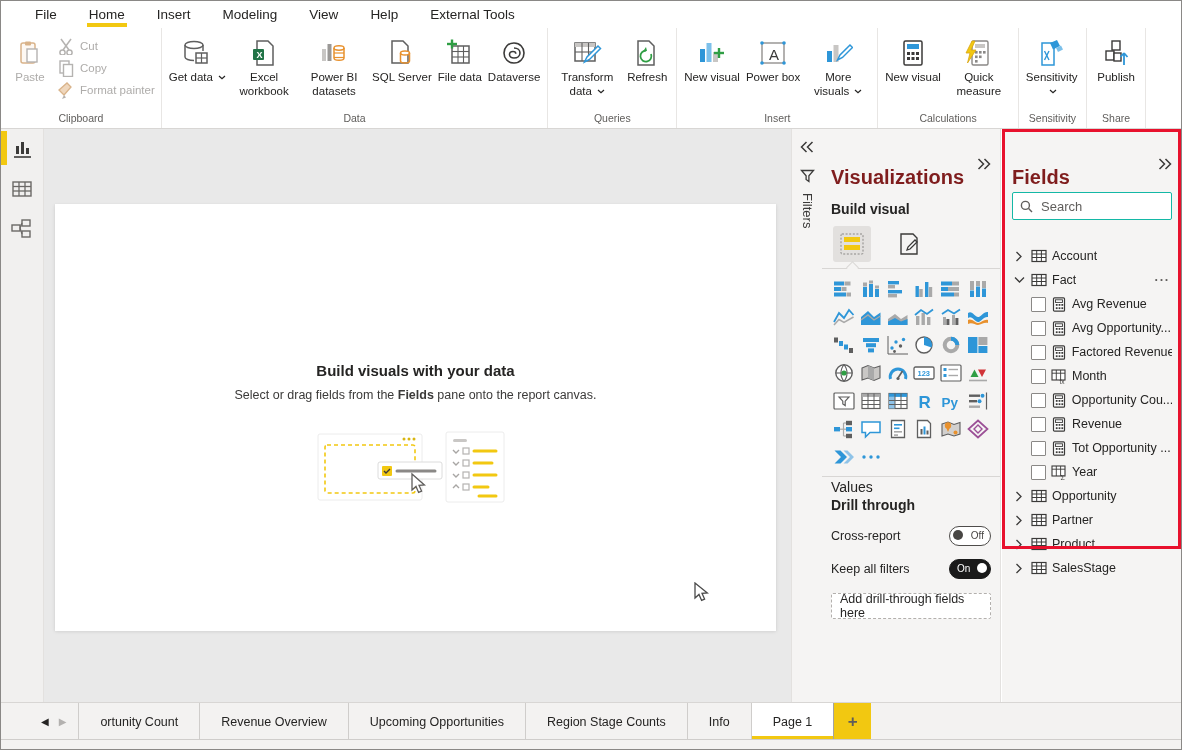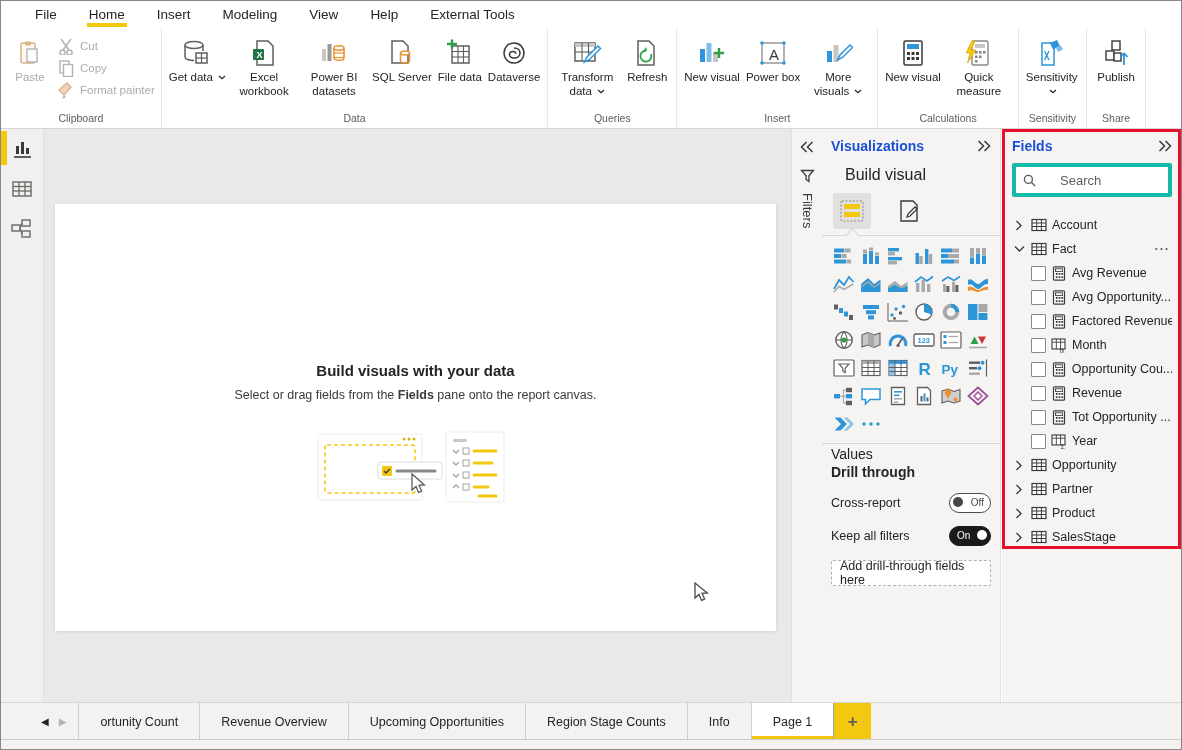--- a/index.html
+++ b/index.html
@@ -35,46 +35,46 @@
   .es-sub{font-size:12.5px;color:#3b3a39;margin-top:9px;}
   .es-sub b{font-weight:bold;}
   .es-art{margin:24px auto 0;width:200px;height:84px;}
   .cursor{position:absolute;left:650px;top:453px;}
   
   .filters-rail{position:absolute;top:128px;left:790px;width:30px;height:575px;background:#f5f4f3;border-left:1px solid #e3e1df;border-right:1px solid #e3e1df;display:flex;flex-direction:column;align-items:center;}
   .filters-vtext{writing-mode:vertical-rl;font-size:13px;color:#3b3a39;margin-top:10px;}
   
   .viz-pane{position:absolute;top:128px;left:821px;width:179px;height:575px;background:#f5f4f3;border-right:1px solid #e3e1df;box-sizing:border-box;padding:0 9px;}
   .pane-header{display:flex;align-items:center;justify-content:space-between;padding-top:9px;}
-  .pane-title{font-size:14px;font-weight:bold;color:#1d4ed8;}
-  .build-label{font-size:16px;font-weight:normal;margin-top:12px;margin-left:14px;}
+  .pane-title{font-size:20px;font-weight:bold;color:#7f1d1d;margin-top:28px;}
+  .build-label{font-size:14px;font-weight:bold;margin-top:12px;}
   .bv-tabs{display:flex;align-items:center;gap:26px;margin:7px 0 0 2px;height:40px;}
   .bv-tab-sel{width:38px;height:36px;background:#e2e0de;border-radius:3px;display:flex;align-items:center;justify-content:center;}
   .bv-divider{position:relative;height:1px;background:#d8d6d4;margin:4px -9px 0;}
   .bv-notch{position:absolute;left:26px;top:-5px;width:8px;height:8px;background:#f5f4f3;border-left:1px solid #d8d6d4;border-top:1px solid #d8d6d4;transform:rotate(45deg);}
   .viz-grid{display:grid;grid-template-columns:repeat(6,1fr);row-gap:7px;margin-top:9px;}
   .viz-cell{display:flex;align-items:center;justify-content:center;height:21px;}
   .viz-sec-divider{height:1px;background:#d8d6d4;margin:9px -9px 0;}
   .sec-label{font-size:14px;color:#252423;margin-top:2px;}
   .sec-label.bold{font-weight:bold;}
   .field-well{margin-top:7px;height:24px;background:#fff;border:1px dashed #b3b0ad;border-radius:2px;display:flex;align-items:center;padding:0 8px;font-size:12.5px;color:#252423;}
   .toggle-row{display:flex;align-items:center;justify-content:space-between;margin-top:13px;font-size:12.5px;}
   .tgl-off{width:40px;height:18px;border:1px solid #4e4c4a;border-radius:10px;background:#fff;position:relative;}
   .tgl-off .knob{position:absolute;left:3px;top:3px;width:10px;height:10px;border-radius:50%;background:#484644;}
   .tgl-off .tgl-txt{position:absolute;right:6px;top:2.5px;font-size:10px;color:#484644;}
   .tgl-on{width:40px;height:18px;border:1px solid #1a1a1a;border-radius:10px;background:#1a1a1a;position:relative;}
   .tgl-on .knob{position:absolute;right:3px;top:3px;width:10px;height:10px;border-radius:50%;background:#fff;}
   .tgl-on .tgl-txt{position:absolute;left:7px;top:2.5px;font-size:10px;color:#fff;}
   
   .fields-pane{position:absolute;top:128px;left:1001px;width:180px;height:575px;background:#f5f4f3;box-sizing:border-box;}
   .fields-inner{padding:0 10px;}
-  .search-box{margin-top:9px;height:26px;background:#fff;border:4px solid #14b8a6;border-radius:2px;display:flex;align-items:center;padding:0 7px;gap:22px;}
+  .search-box{margin-top:3px;height:26px;background:#fff;border:1px solid #14b8a6;border-radius:2px;display:flex;align-items:center;padding:0 7px;gap:6px;}
   .search-box input{border:none;outline:none;width:110px;font-size:13px;font-family:"Liberation Sans",sans-serif;color:#252423;background:transparent;}
   .search-box input::placeholder{color:#605e5c;}
-  .ftree{margin-top:16px;}
+  .ftree{margin-top:24px;}
   .frow{display:flex;align-items:center;height:24px;gap:5px;font-size:12.5px;color:#252423;}
   .frow .chev{width:14px;display:flex;justify-content:center;}
   .frow .spacer{width:14px;}
   .frow .cbx{width:13px;height:13px;border:1px solid #8a8886;background:#fff;border-radius:1px;flex:0 0 auto;}
   .frow .flabel{white-space:nowrap;overflow:hidden;}
   .frow .more{margin-left:auto;color:#605e5c;letter-spacing:1px;font-weight:bold;padding-right:2px;}
   .fields-highlight{position:absolute;left:0;top:0;width:179px;height:420px;border:3px solid #e8112d;box-sizing:border-box;pointer-events:none;}
   
   .tabbar{position:absolute;left:0;right:0;bottom:9px;height:37px;background:#f3f2f1;border-top:1px solid #d8d6d4;display:flex;align-items:stretch;}
   .tab-nav{display:flex;align-items:center;gap:10px;padding:0 12px 0 40px;}

